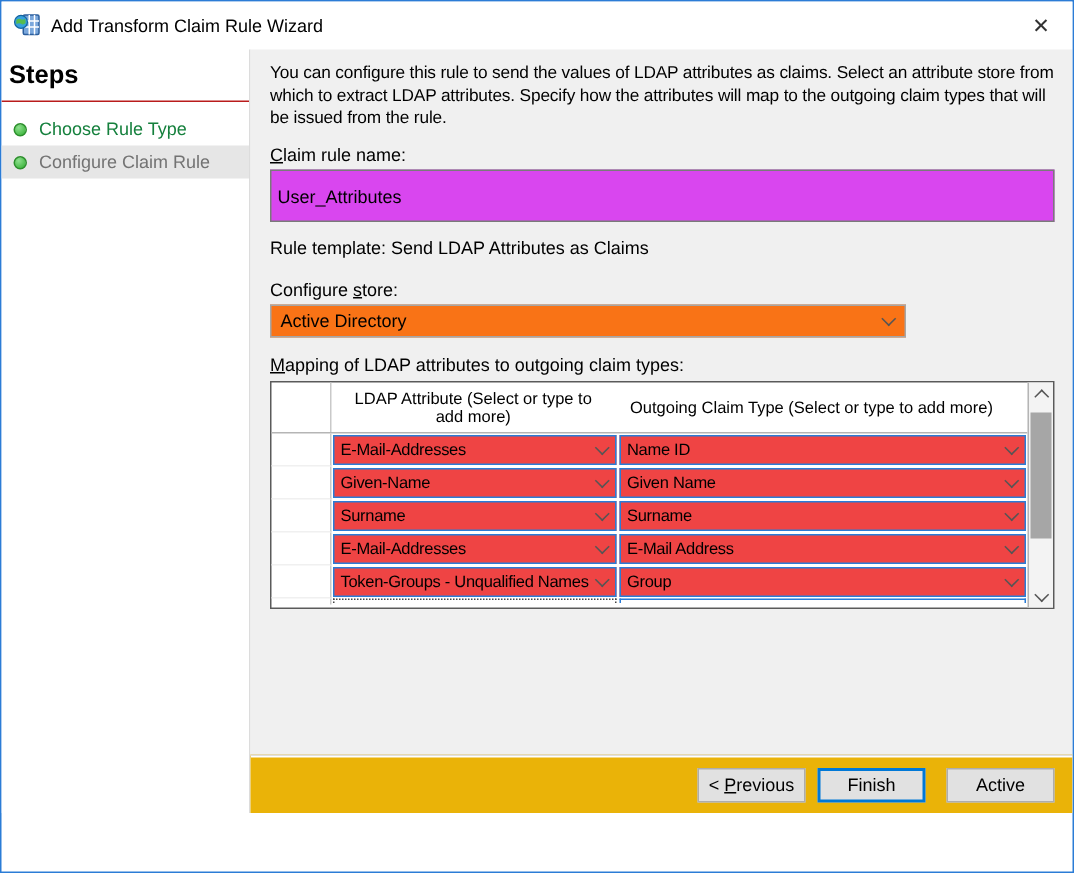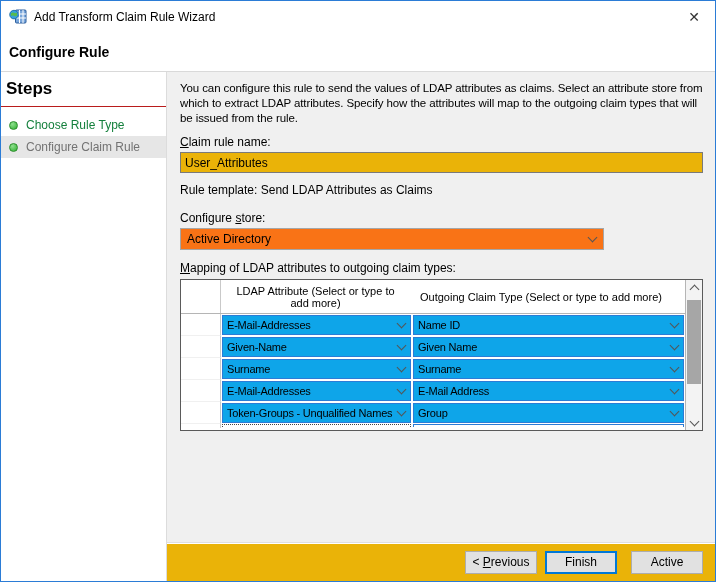--- a/index.html
+++ b/index.html
@@ -26,22 +26,22 @@
   .dot { width:9px; height:9px; border-radius:50%; flex:0 0 auto;
          background:radial-gradient(circle at 35% 30%, #8fe08f, #2fae2f); border:1px solid #2c8f2c; box-sizing:border-box; }
   .step-link { color:#15803d; }
   .step-selected { background:#e6e6e6; color:#737373; }
 
   .content { flex:1; background:#f0f0f0; position:relative; box-sizing:border-box;
              padding:9px 12px 0 13px; font-size:12px; }
   .description { font-size:11.5px; line-height:15px; letter-spacing:-0.1px; margin-bottom:9px; }
   .field-label { height:15px; margin-top:0; margin-bottom:2px; }
   .accel { text-decoration:underline; }
-  .textbox { display:block; width:100%; height:21px; box-sizing:border-box; border:1px solid #7a7a7a;
-             background:#eab308; font:12px "Liberation Sans", sans-serif; padding:0 4px; outline:none; }
+  .textbox { display:block; width:100%; height:35px; box-sizing:border-box; border:1px solid #7a7a7a;
+             background:#d946ef; font:12px "Liberation Sans", sans-serif; padding:0 4px; outline:none; }
   .rule-template { margin-top:10px; height:15px; }
   .store-label { margin-top:13px; }
   .combo { width:424px; height:22px; box-sizing:border-box; background:#f97316; border:1px solid #a6a6a6;
            display:flex; align-items:center; justify-content:space-between; padding:0 7px 0 6px; margin-top:2px; }
   .mapping-label { margin-top:11px; margin-bottom:3px; }
 
   .chev { display:inline-block; width:6px; height:6px; border-right:1.4px solid #555; border-bottom:1.4px solid #555; }
   .chev-down { transform:rotate(45deg); margin-top:-3px; }
   .chev-up { transform:rotate(-135deg); margin-bottom:-4px; }
 
@@ -51,21 +51,21 @@
   .grid-header { display:flex; height:33px; border-bottom:1px solid #b5b5b5; font-size:11px; }
   .sel-col { width:40px; flex:0 0 auto; border-right:1px solid #c9c9c9; box-sizing:border-box; }
   .hdr-cell { display:flex; align-items:center; box-sizing:border-box; line-height:12px; }
   .hdr-ldap { width:191px; flex:0 0 auto; padding:2px 8px 2px 6px; }
   .hdr-claim { flex:1; padding:2px 8px; }
   .grid-row { display:flex; height:22px; }
   .grid-row .sel-col { border-bottom:1px solid #f0f0f0; }
   .cellwrap { box-sizing:border-box; display:flex; }
   .cell-ldap { width:191px; flex:0 0 auto; }
   .cell-claim { flex:1; }
-  .cell-combo { flex:1; margin:1px; border:1px solid #2b7cd6; background:#0ea5e9; display:flex; align-items:center;
+  .cell-combo { flex:1; margin:1px; border:1px solid #2b7cd6; background:#ef4444; display:flex; align-items:center;
                 justify-content:space-between; padding:0 5px 0 4px; font-size:11px; letter-spacing:-0.2px;
                 white-space:nowrap; overflow:hidden; }
   .partial-row { display:flex; height:4px; }
   .partial-ldap { width:189px; flex:0 0 auto; margin:0 1px; height:3px; border:1px dotted #444; border-bottom:0; box-sizing:border-box; }
   .partial-claim { flex:1; margin:0 1px; height:3px; border:1px solid #2b7cd6; border-bottom:0; box-sizing:border-box; }
 
   .grid-scroll { position:absolute; right:0; top:0; bottom:0; width:17px; box-sizing:border-box;
                  border-left:1px solid #b5b5b5; background:#f3f3f3; display:flex; flex-direction:column; align-items:center; }
   .scroll-btn { height:15px; width:100%; display:flex; align-items:center; justify-content:center; flex:0 0 auto; }
   .scroll-thumb { width:14px; height:84px; background:#a6a6a6; margin-top:5px; flex:0 0 auto; }
@@ -91,23 +91,20 @@
       <path d="M6.5 5h10.5M6.5 9h10.5M10.5 1v13M14 1v13" stroke="#ffffff" stroke-width="1" fill="none"></path>
       <circle cx="5" cy="5.6" r="4.3" fill="#36a0dd" stroke="#1565a0" stroke-width="0.8"></circle>
       <path d="M2 4.2c1-.9 2.2-1 3-.4.8.5 2 .3 2.6-.3.5 1 .7 2.2.3 3.2-.8.6-2 .8-2.8.2-.9-.6-2.3-.5-3.1.2-.3-1-.3-2 0-2.9z" fill="#57bb4e"></path>
     </svg>
     <span class="window-title">Add Transform Claim Rule Wizard</span>
     <span class="close-btn">
         <span>✕</span>
       </span>
   </div>
 
-  <div class="pagehead">
-    <span class="page-title">Configure Rule</span>
-  </div>
 
   <div class="bodyrow">
 
     <div class="sidebar">
       <div class="steps-title">Steps</div>
       <div class="step-item step-link">
         <span class="dot"></span>
         <span>Choose Rule Type</span>
       </div>
       <div class="step-item step-selected">

